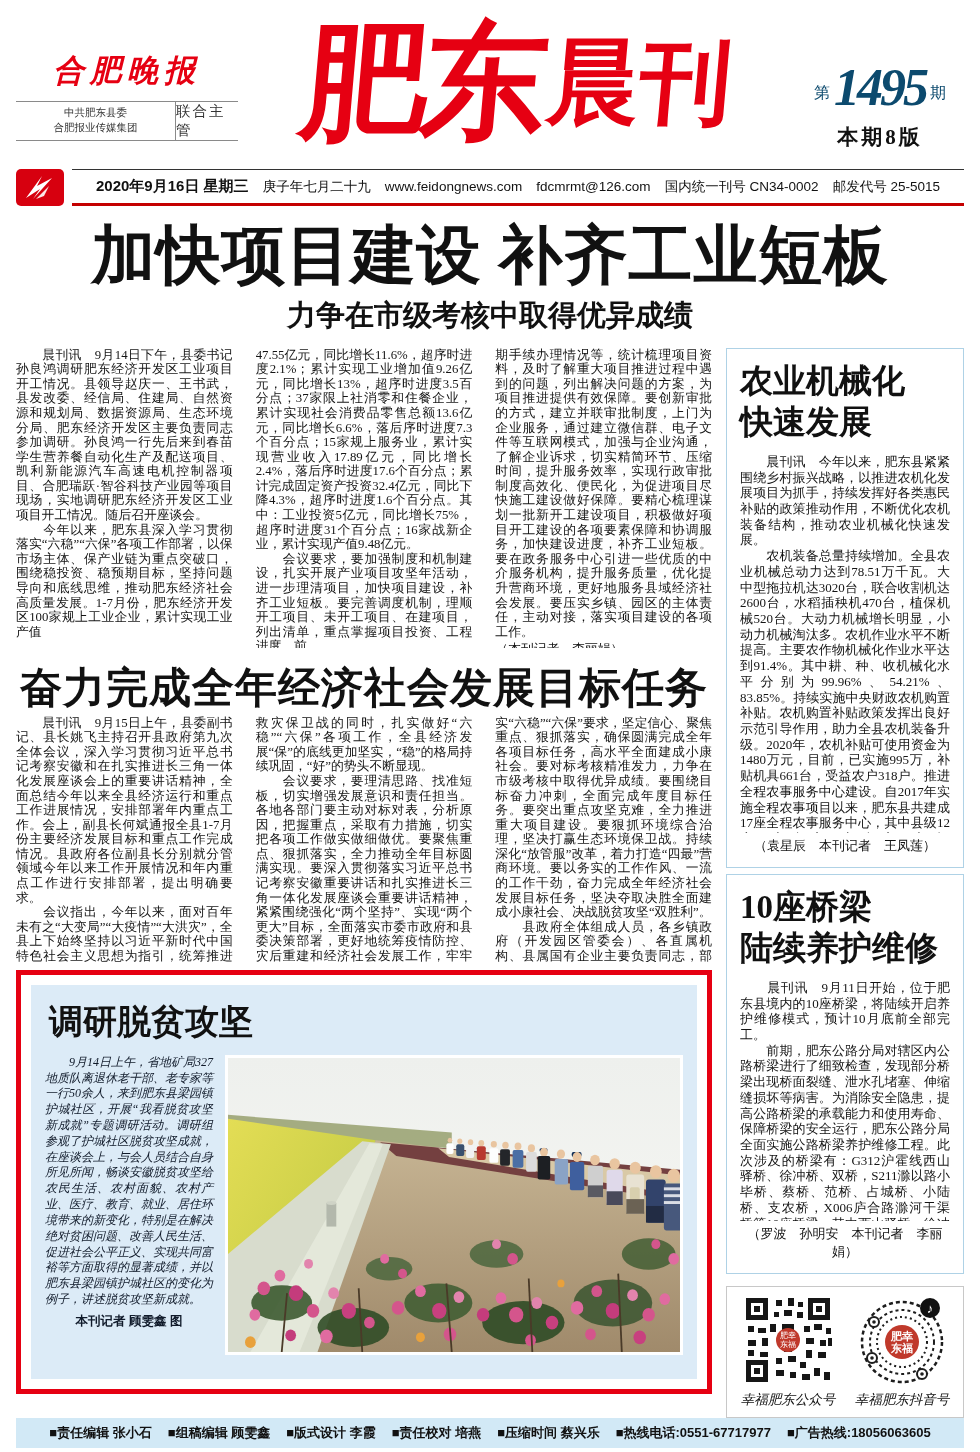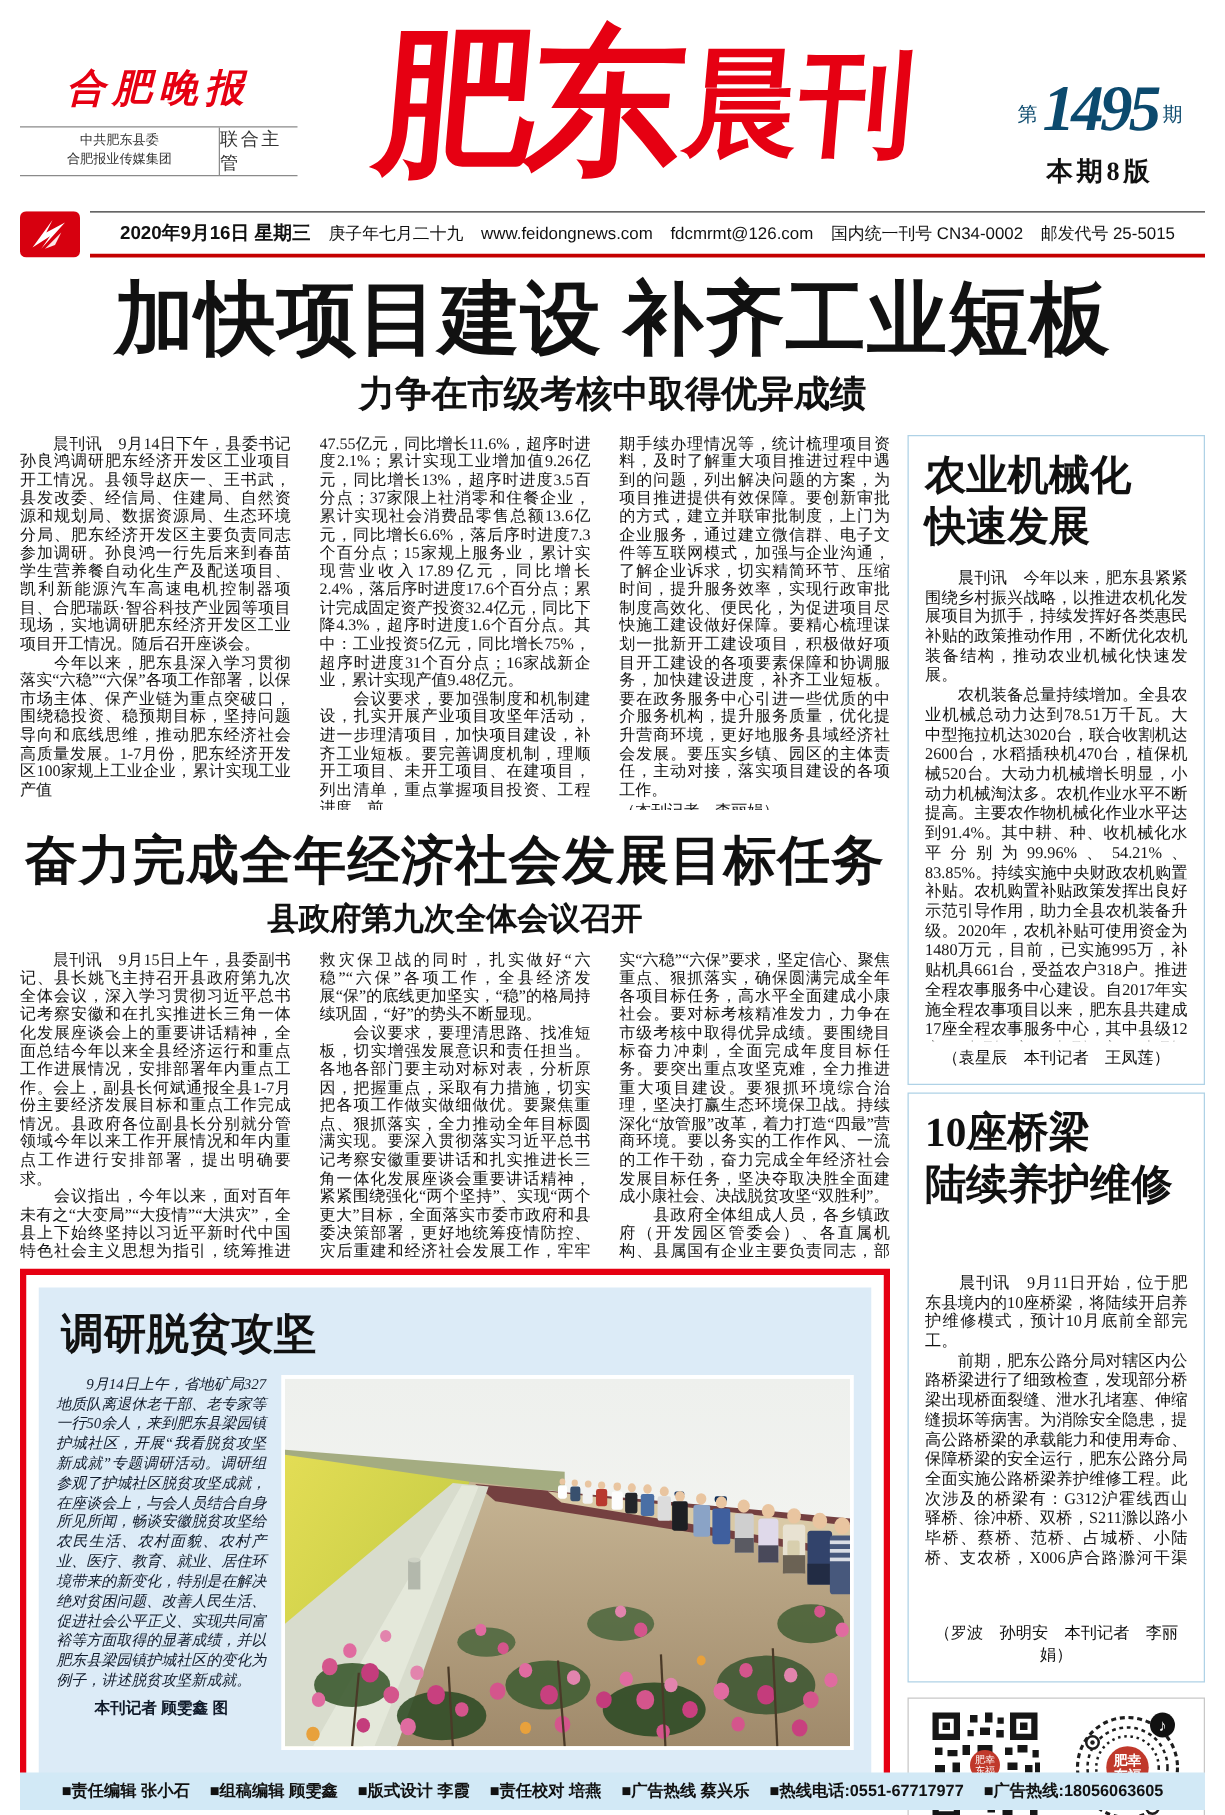--- a/index.html
+++ b/index.html
@@ -47,21 +47,21 @@
   .feature-title{font-size:34px;font-weight:900;margin:4px 0 10px 4px;}
   .feature-row{display:flex;gap:12px;}
   .feature-text{width:168px;flex-shrink:0;font-size:12px;line-height:1.32;font-style:italic;text-align:justify;color:#101a2a;}
   .feature-text p{margin:0;}
   .feature-byline{text-align:center;font-weight:bold;font-style:normal;margin-top:5px;font-size:12.5px;font-family:"Liberation Sans",sans-serif;}
   .photo{flex:1;background:#fff;padding:3px;box-sizing:border-box;height:300px;}
   .photo svg{width:100%;height:100%;display:block;}
   
   .sbox{border:1px solid #afd2e6;padding:12px 13px;box-sizing:border-box;display:flex;flex-direction:column;background:#fff;}
   .sbox1{height:520px;}
-  .sbox2{height:472px;margin-top:6px;gap:38px;}
+  .sbox2{height:400px;margin-top:6px;}
   .sbox-title{font-size:33px;font-weight:900;line-height:1.26;margin:0 0 10px;}
   .sbox-title p{margin:0;}
   .sbox-body{flex:1;overflow:hidden;font-size:13px;line-height:1.21;text-align:justify;color:#141414;}
   .sbox-body p{margin:0;}
   .s-byline{text-align:center;font-size:13px;padding-top:4px;}
   .qrbox{height:132px;margin-top:12px;border:1px solid #c8c8c8;display:flex;align-items:center;justify-content:space-around;padding:4px;box-sizing:border-box;}
   .qr{text-align:center;}
   .qr-caption{font-size:13.5px;font-style:italic;margin-top:1px;}
   
   .footer{position:absolute;left:16px;right:16px;bottom:4px;height:30px;background:#d2e9f6;
@@ -135,21 +135,20 @@
           </div>
         <div class="col">
           <div>
               <p>期手续办理情况等，统计梳理项目资料，及时了解重大项目推进过程中遇到的问题，列出解决问题的方案，为项目推进提供有效保障。要创新审批的方式，建立并联审批制度，上门为企业服务，通过建立微信群、电子文件等互联网模式，加强与企业沟通，了解企业诉求，切实精简环节、压缩时间，提升服务效率，实现行政审批制度高效化、便民化，为促进项目尽快施工建设做好保障。要精心梳理谋划一批新开工建设项目，积极做好项目开工建设的各项要素保障和协调服务，加快建设进度，补齐工业短板。要在政务服务中心引进一些优质的中介服务机构，提升服务质量，优化提升营商环境，更好地服务县域经济社会发展。要压实乡镇、园区的主体责任，主动对接，落实项目建设的各项工作。</p>
             </div>
           <div class="byline">（本刊记者　李丽娟）</div>
         </div>
       </div>
 
       <h2 class="second-h1">奋力完成全年经济社会发展目标任务</h2>
-      <h3 class="second-h2">县政府第九次全体会议召开</h3>
       <div class="cols second-cols">
         <div class="col">
             <p>　　晨刊讯　9月15日上午，县委副书记、县长姚飞主持召开县政府第九次全体会议，深入学习贯彻习近平总书记考察安徽和在扎实推进长三角一体化发展座谈会上的重要讲话精神，全面总结今年以来全县经济运行和重点工作进展情况，安排部署年内重点工作。会上，副县长何斌通报全县1-7月份主要经济发展目标和重点工作完成情况。县政府各位副县长分别就分管领域今年以来工作开展情况和年内重点工作进行安排部署，提出明确要求。</p>
             <p>　　会议指出，今年以来，面对百年未有之“大变局”“大疫情”“大洪灾”，全县上下始终坚持以习近平新时代中国特色社会主义思想为指引，统筹推进疫情防控、防汛救灾和经济社会发展，在坚决打好疫情防控阻击战、防汛</p>
           </div>
         <div class="col">
             <p>救灾保卫战的同时，扎实做好“六稳”“六保”各项工作，全县经济发展“保”的底线更加坚实，“稳”的格局持续巩固，“好”的势头不断显现。</p>
             <p>　　会议要求，要理清思路、找准短板，切实增强发展意识和责任担当。各地各部门要主动对标对表，分析原因，把握重点，采取有力措施，切实把各项工作做实做细做优。要聚焦重点、狠抓落实，全力推动全年目标圆满实现。要深入贯彻落实习近平总书记考察安徽重要讲话和扎实推进长三角一体化发展座谈会重要讲话精神，紧紧围绕强化“两个坚持”、实现“两个更大”目标，全面落实市委市政府和县委决策部署，更好地统筹疫情防控、灾后重建和经济社会发展工作，牢牢把握稳中求进工作总基调，全面落实新发展理念，全面落</p>
           </div>
         <div class="col">
@@ -440,17 +439,17 @@
         </div>
       </div>
     </aside>
   </div>
 
   <footer class="footer">
       <p>■责任编辑 张小石</p>
       <p>■组稿编辑 顾雯鑫</p>
       <p>■版式设计 李霞</p>
       <p>■责任校对 培燕</p>
-      <p>■广告热线 蔡兴乐</p>
+      <p>■压缩时间 蔡兴乐</p>
       <p>■热线电话:0551-67717977</p>
       <p>■广告热线:18056063605</p>
     </footer>
 </div>
 
 </body></html>

